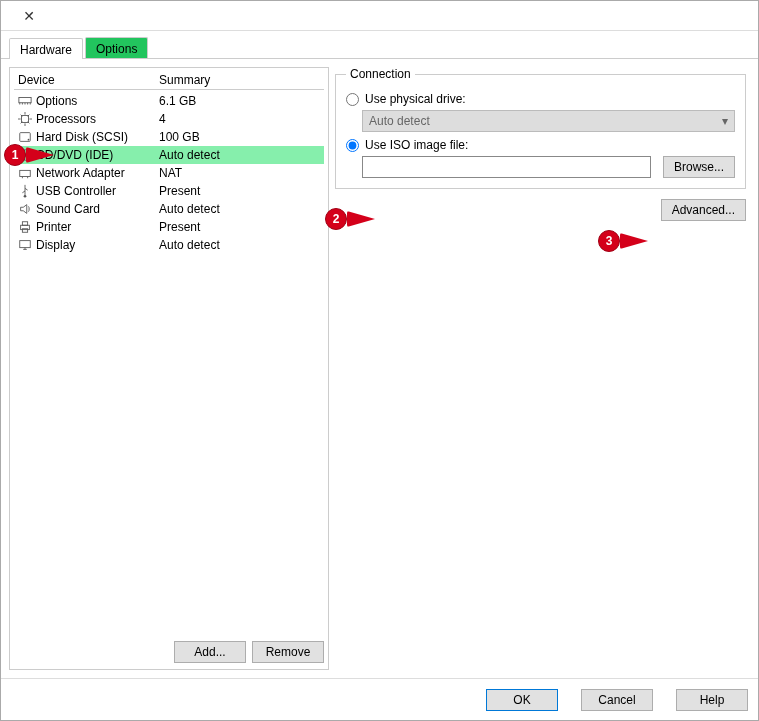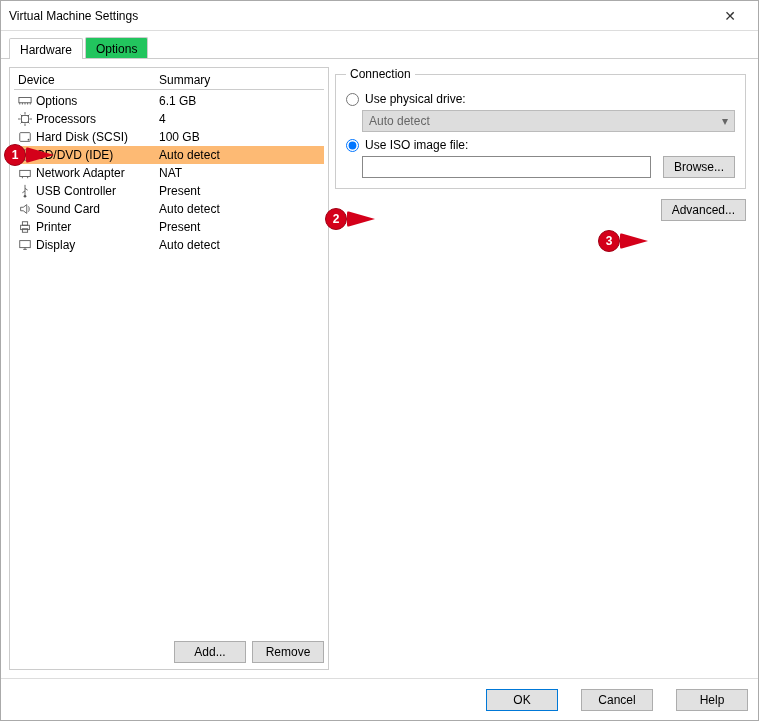--- a/index.html
+++ b/index.html
@@ -72,21 +72,21 @@
     height: 18px;
   }
   .device-list-header {
     border-bottom: 1px solid #ccc;
     padding-bottom: 2px;
     margin-bottom: 2px;
   }
   .col-device { width: 145px; padding-left: 4px; display:flex; align-items:center; gap:4px;}
   .col-summary { flex: 1; }
   .device-row { cursor: pointer; }
-  .device-row.selected { background: #fdba74; }
+  .device-row.selected { background: #86efac; }
   .icon {
     width: 14px; height: 14px; flex:0 0 14px;
     display:inline-flex; align-items:center; justify-content:center;
   }
   .device-list {
     flex: 1;
     overflow: auto;
   }
   .left-buttons {
     display:flex; justify-content:flex-end; gap:6px; margin-top:6px;
@@ -174,21 +174,20 @@
     border-left:28px solid #d4001a;
     border-radius:2px;
   }
 </style>
 </head>
 <body>
 
 <div class="window">
 
   <div class="titlebar">
-    <div class="title">Virtual Machine Settings</div>
     <div class="close">✕</div>
   </div>
 
   <div class="tabs">
     <div class="tab active">Hardware</div>
     <div class="tab">Options</div>
   </div>
 
   <div class="body">
 

